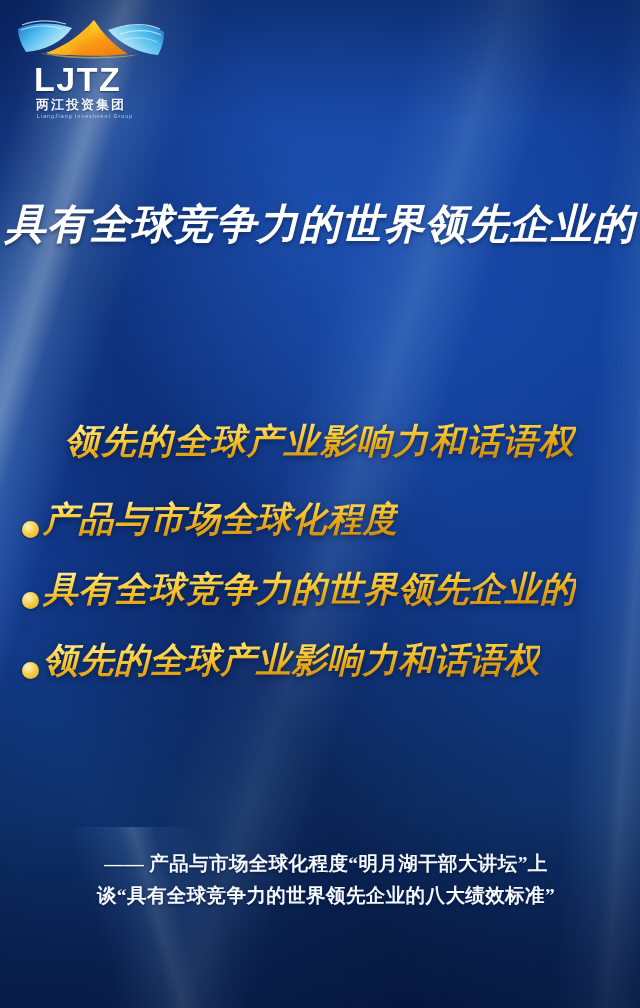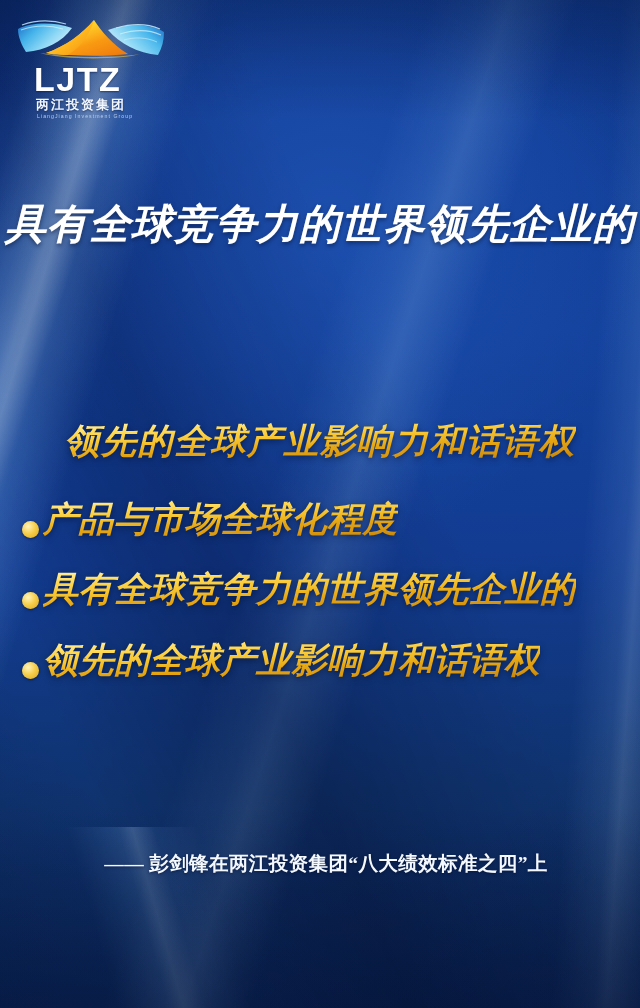--- a/index.html
+++ b/index.html
@@ -339,17 +339,18 @@
         <span class="bullet-dot"></span>
         <span class="gold-text">具有全球竞争力的世界领先企业的</span>
       </div>
       <div class="bullet-row">
         <span class="bullet-dot"></span>
         <span class="gold-text">领先的全球产业影响力和话语权</span>
       </div>
     </div>
 
     <div class="footer">
-      <span class="footer-line">—— 彭剑锋在两江投资集团“八大绩效标准之四”上</span>
+      <span class="footer-line">—— 产品与市场全球化程度“明月湖干部大讲坛”上</span>
+      <span class="footer-line">谈“具有全球竞争力的世界领先企业的八大绩效标准”</span>
     </div>
 
   </div>
 </div>
 
 </body></html>

